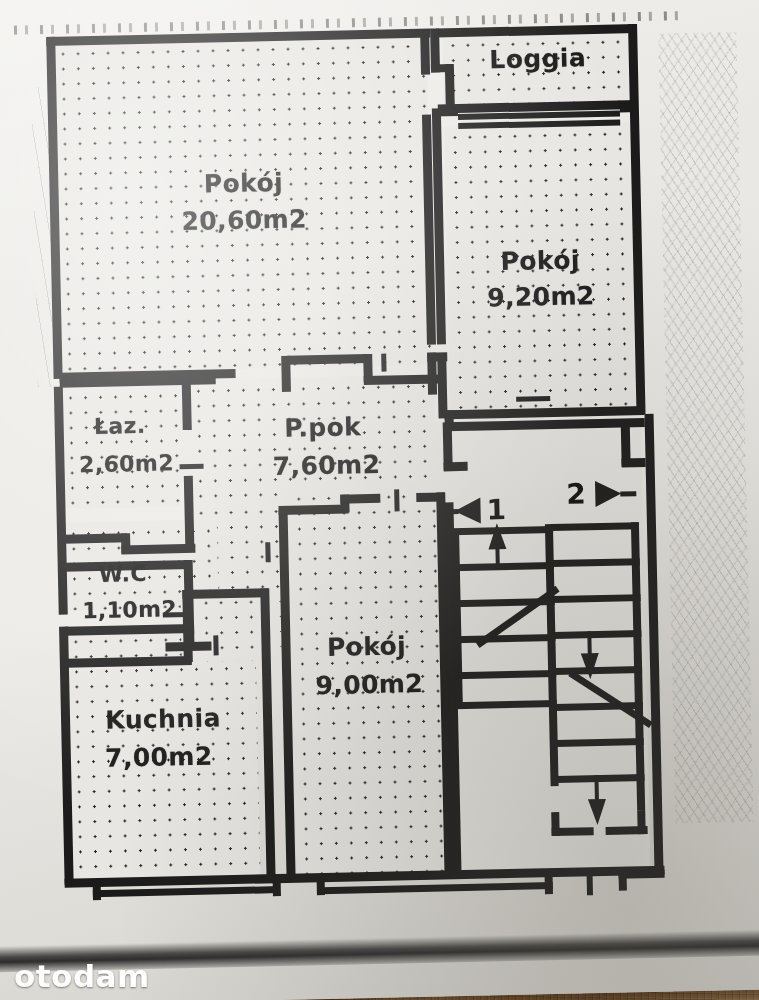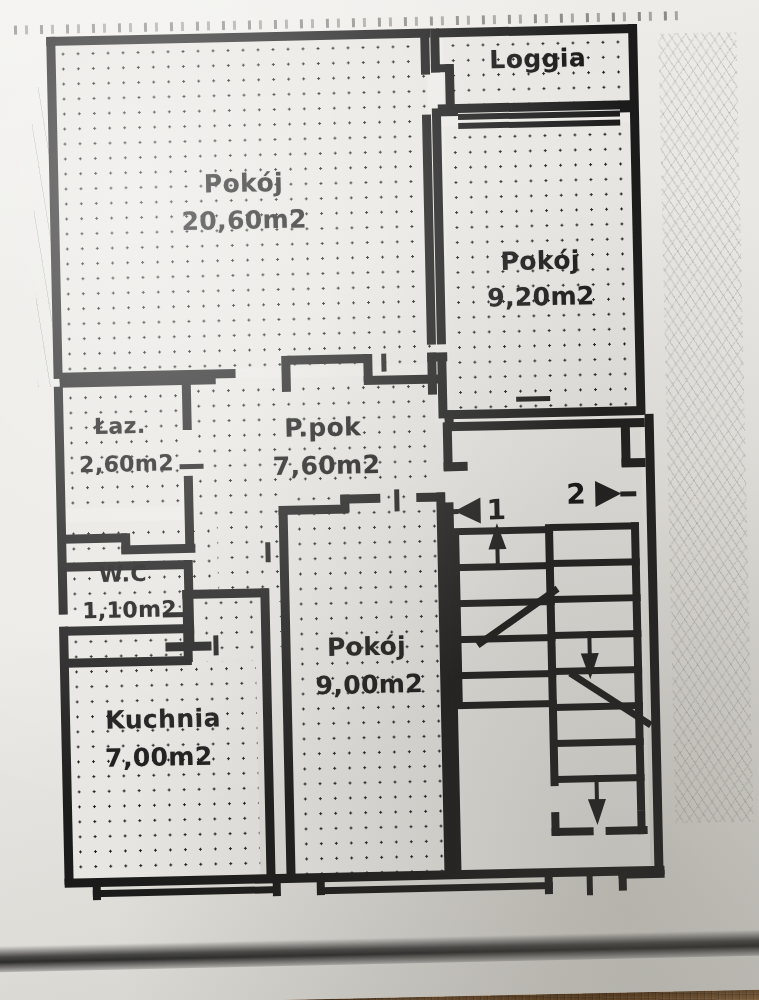--- a/index.html
+++ b/index.html
@@ -317,14 +317,15 @@
       <div class="label lname" style="left:18px;top:672px;width:180px;">Kuchnia</div>
       <div class="label larea" style="left:18px;top:710px;width:170px;">7,00m2</div>
 
       <div class="label lname" style="left:248px;top:604px;width:130px;">Pokój</div>
       <div class="label larea" style="left:240px;top:642px;width:150px;">9,00m2</div>
 
     </div>
 
   </div>
 
+  <div id="watermark">otodam</div>
 
 </div>
 
 </body></html>

